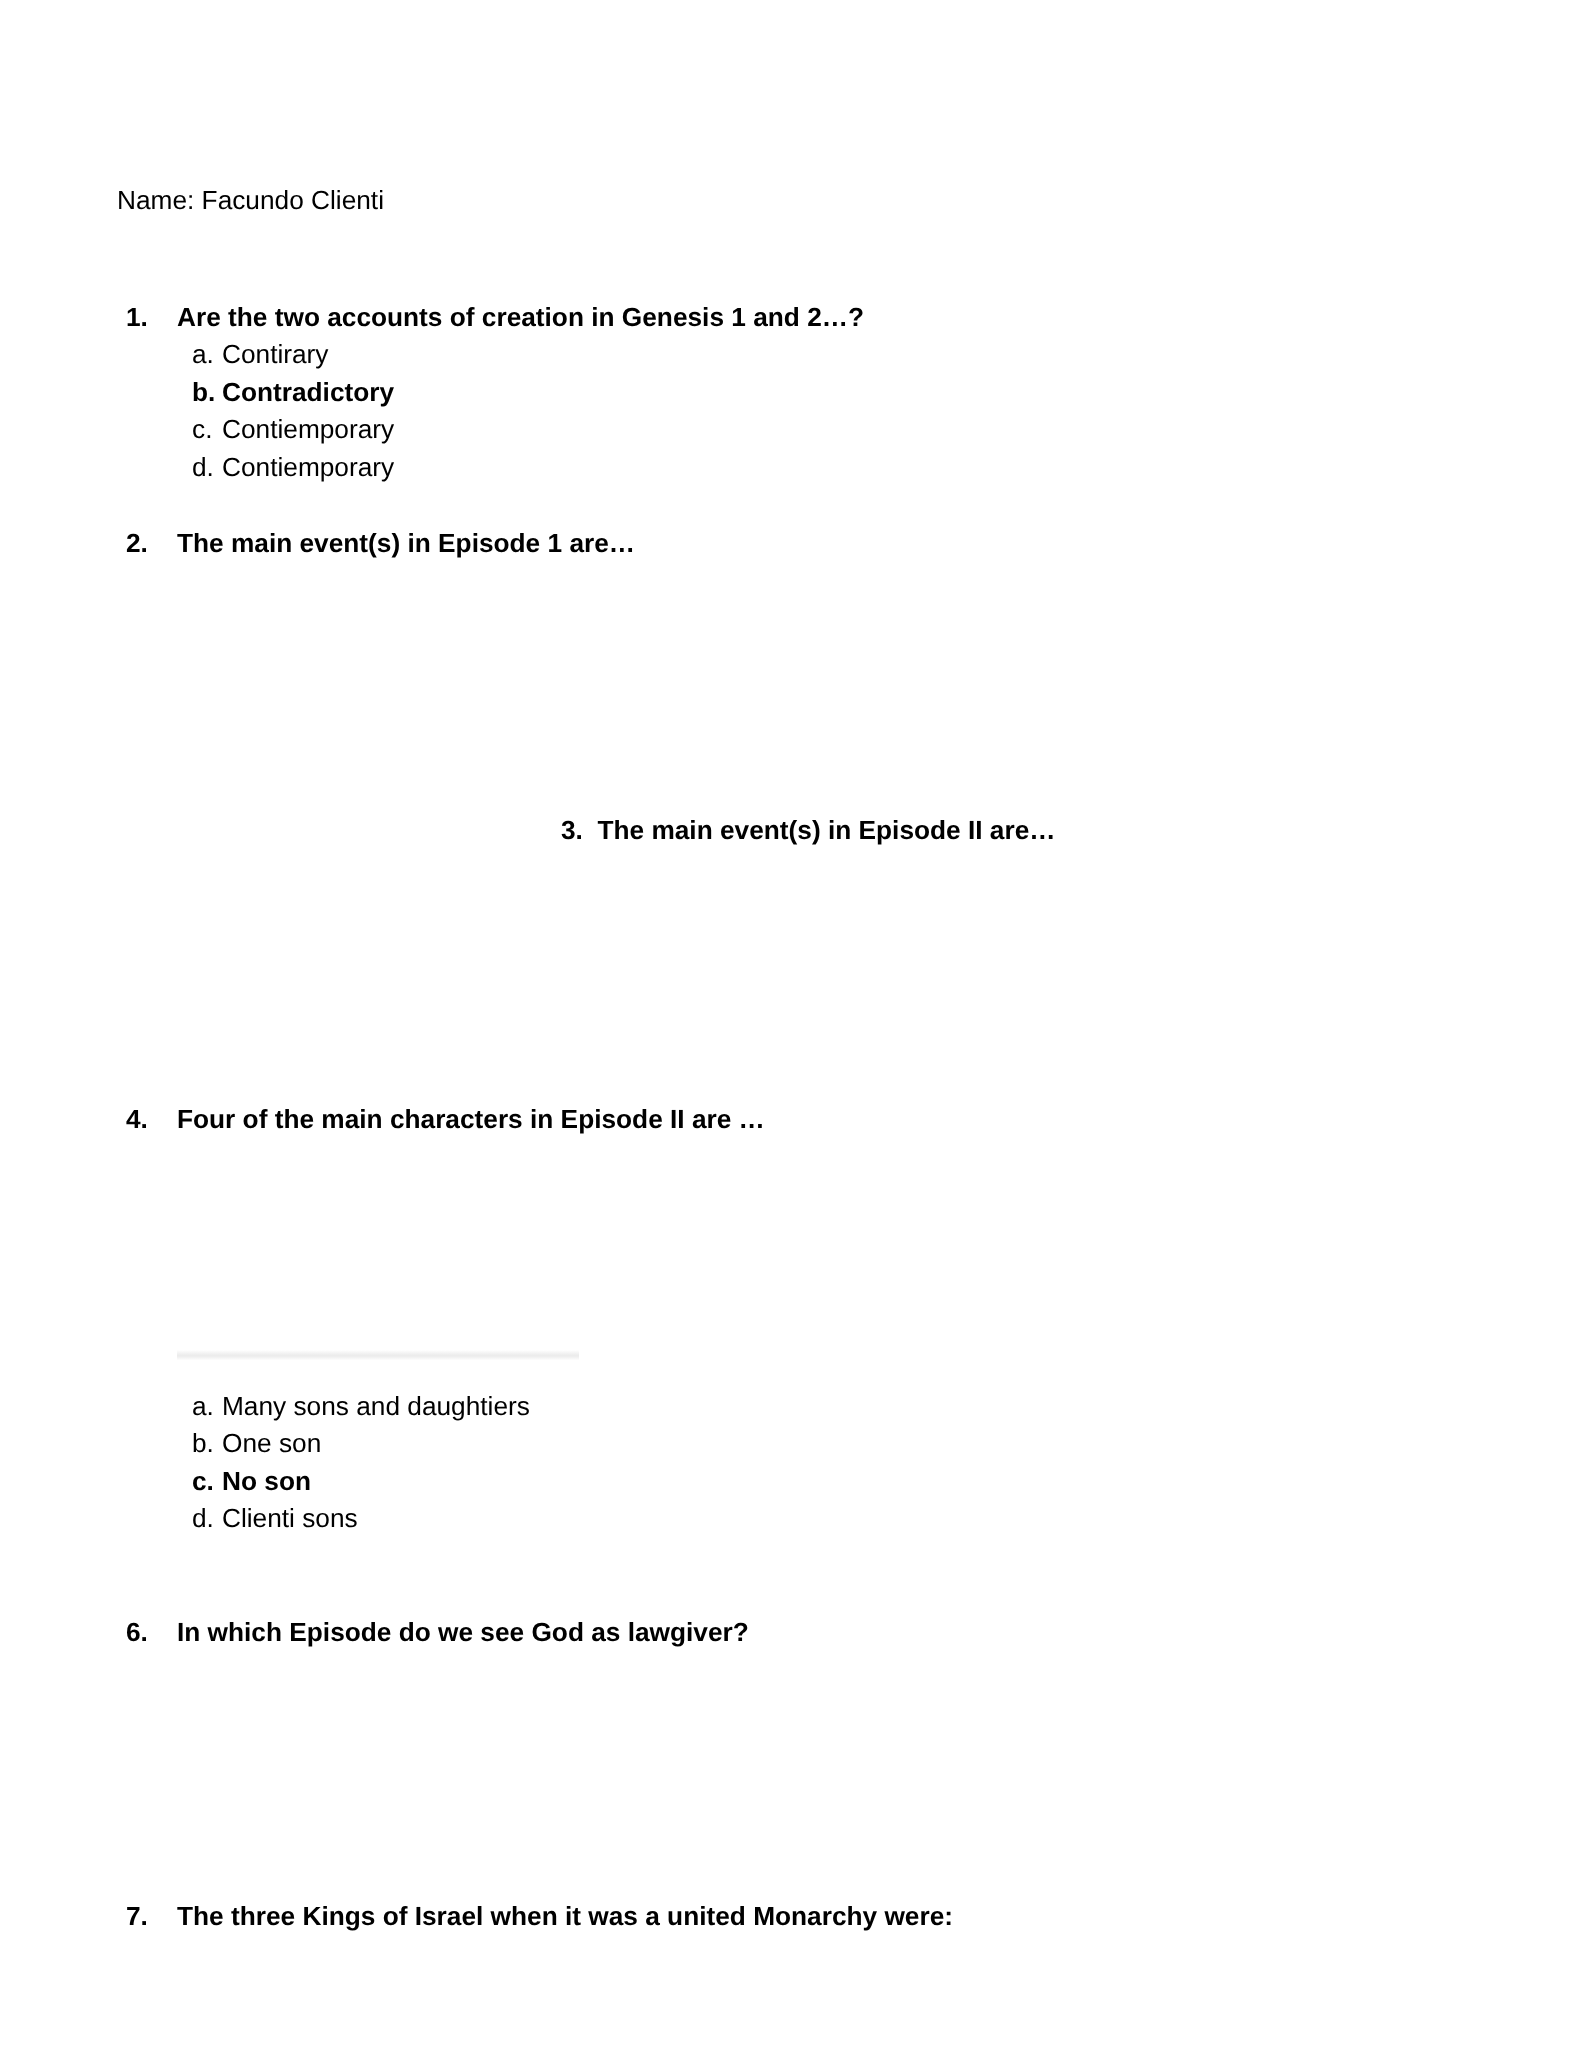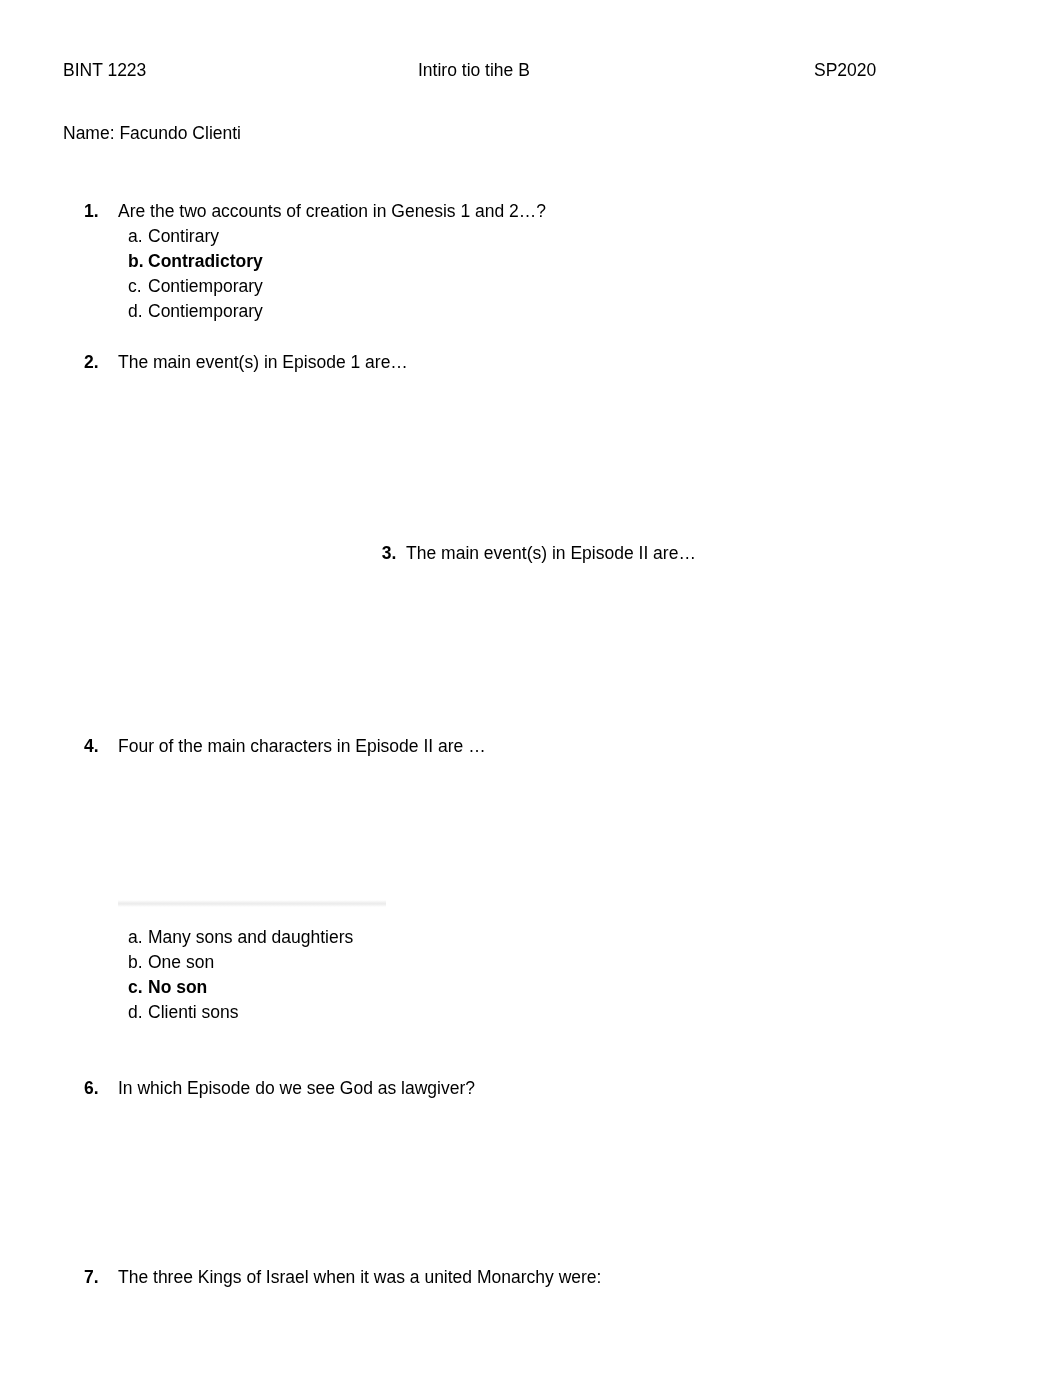--- a/index.html
+++ b/index.html
@@ -51,21 +51,21 @@
     top: 0;
     font-size: 17.5px;
     line-height: 24px;
     white-space: nowrap;
   }
 
   
   .name-line {
     position: absolute;
     top: 121px;
-    left: 63px;
+    left: 78px;
     font-size: 17.5px;
     line-height: 24px;
     white-space: nowrap;
   }
 
   
   .question {
     position: absolute;
     left: 84px;
     width: 900px;
@@ -76,21 +76,21 @@
     font-weight: bold;
     line-height: 25px;
     white-space: nowrap;
   }
   .q-num {
     display: inline-block;
     width: 34px;
     font-weight: bold;
   }
   .q-text {
-    font-weight: normal;
+    font-weight: bold;
   }
 
   
   .options {
     margin: 0;
     padding: 0;
     list-style: none;
   }
   .option {
     position: relative;
@@ -129,25 +129,20 @@
         #ebebeb 55%,
         rgba(255,255,255,0) 100%);
     pointer-events: none;
   }
 </style>
 </head>
 <body>
 
 <div class="page">
 
-  <div class="doc-header">
-    <span class="hdr-left">BINT 1223</span>
-    <span class="hdr-center">Intiro tio tihe B</span>
-    <span class="hdr-right">SP2020</span>
-  </div>
 
   <div class="name-line">Name: Facundo Clienti</div>
 
   <div class="artifact-line"></div>
 
   <div id="questions-root">
       <div class="question" style="top: 199px;">
         <div class="q-head"><span class="q-num">1.</span><span class="q-text">Are the two accounts of creation in Genesis 1 and 2…?</span></div>
         <ul class="options">
           <li class="option"><span class="opt-letter">a.</span><span class="opt-text">Contirary</span></li>

